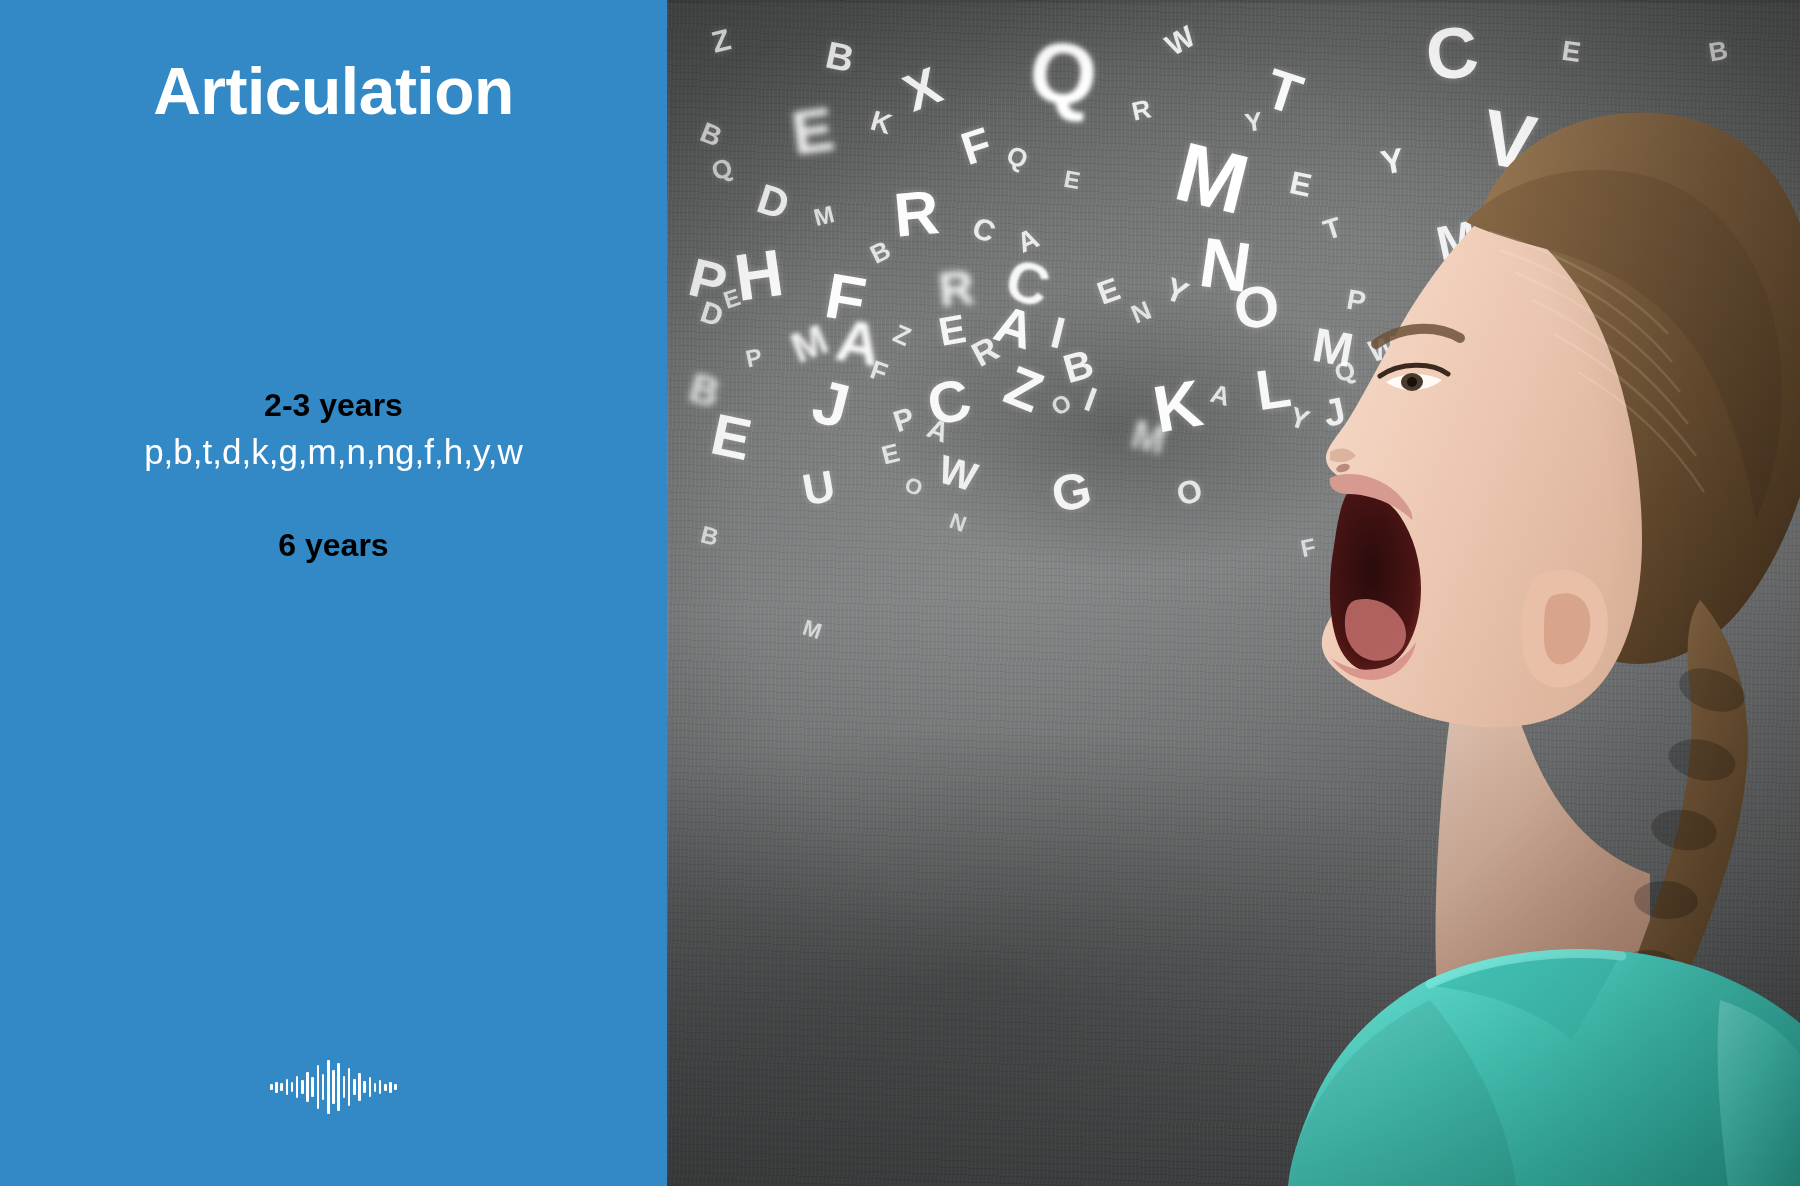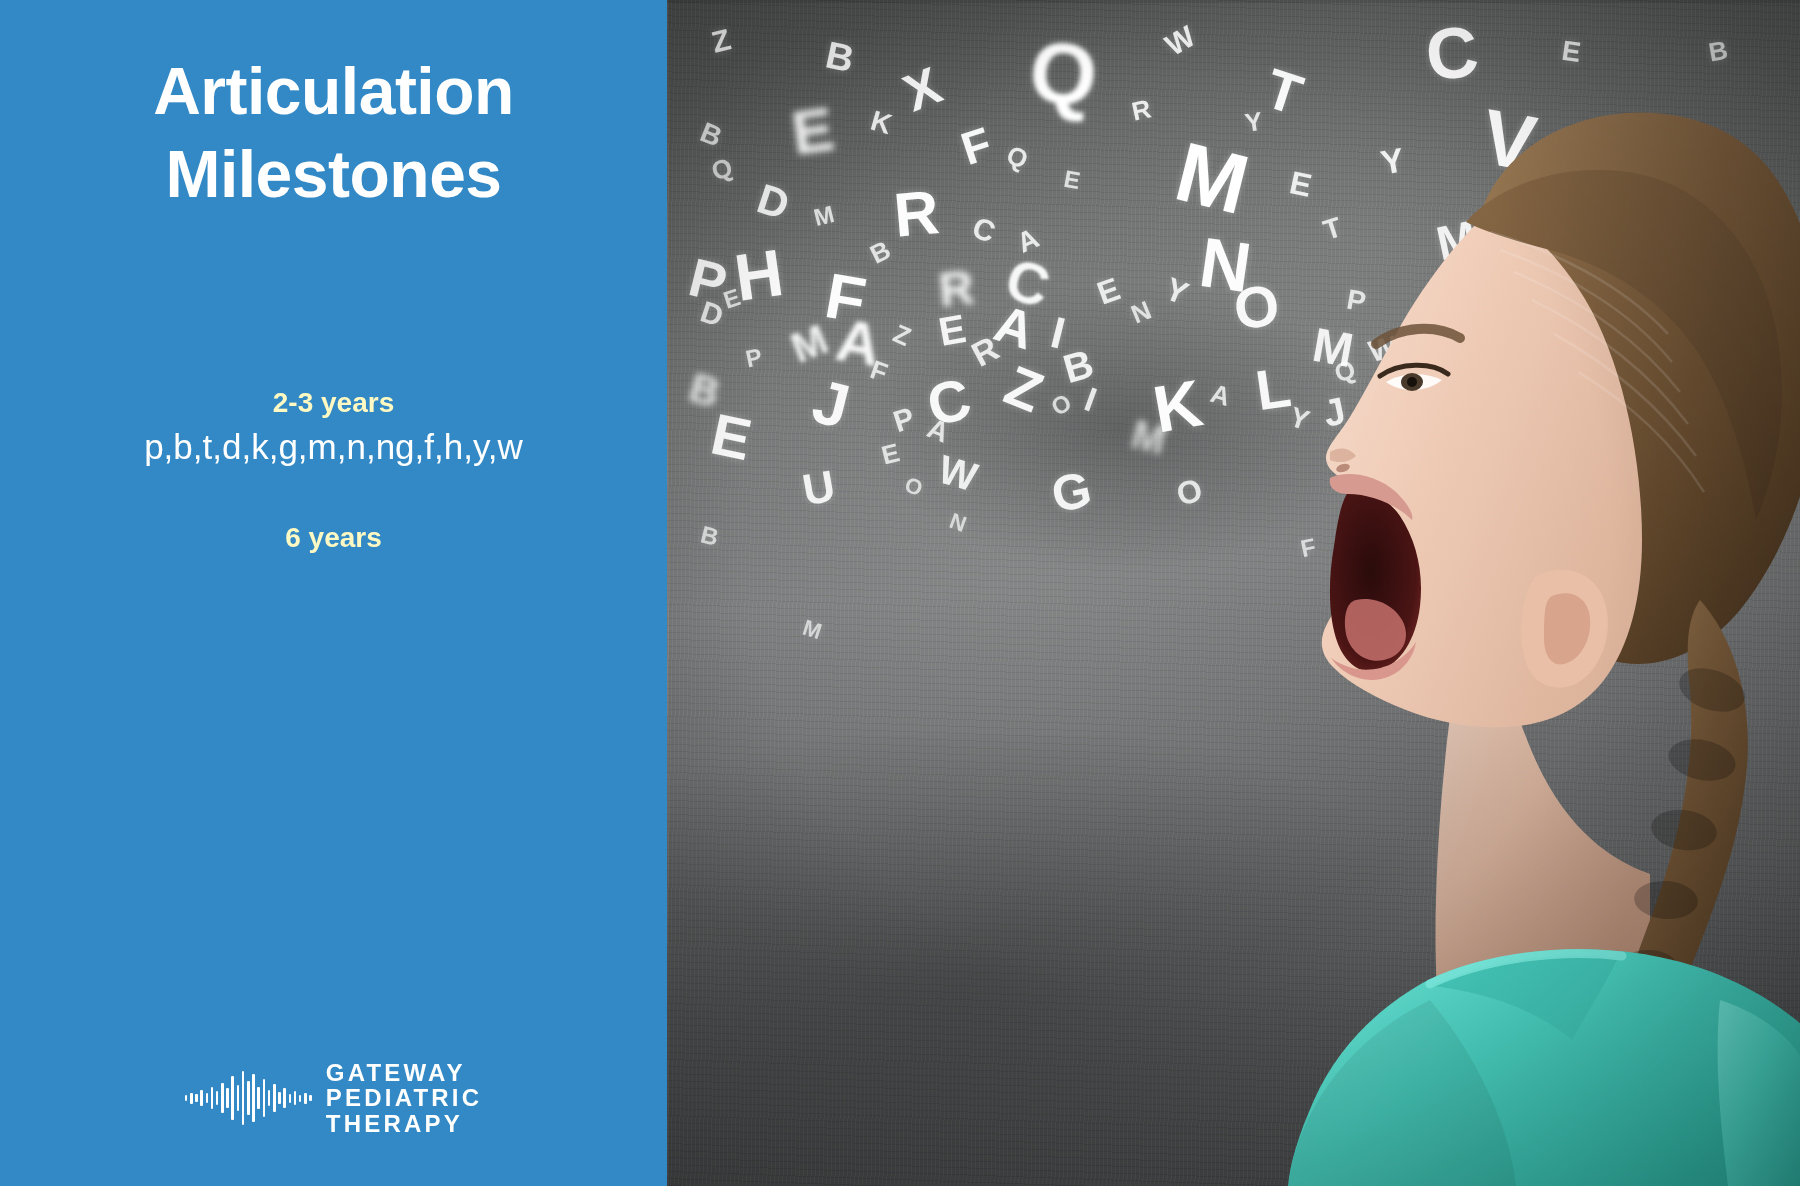--- a/index.html
+++ b/index.html
@@ -47,22 +47,22 @@
     position:absolute;
     left:0; top:385px;
     width:667px;
     text-align:center;
     padding:0 24px;
   }
   .ms-group { margin-bottom:50px; }
   .ms-group:last-child { margin-bottom:0; }
   .ms-age {
     display:block;
-    color:#fef9c3;
-    font-size:28px;
+    color:#000000;
+    font-size:32px;
     font-weight:bold;
     line-height:1.25;
     letter-spacing:0px;
   }
   .ms-sounds {
     display:block;
     color:#ffffff;
     font-size:35px;
     font-weight:normal;
     line-height:1.3;
@@ -164,21 +164,20 @@
 </style>
 </head>
 <body>
 
 <div id="slide">
 
   <div id="left-panel">
 
     <div id="title-block">
       <span class="tline">Articulation</span>
-      <span class="tline">Milestones</span>
     </div>
 
     <div id="milestones">
       <div class="ms-group">
         <span class="ms-age">2-3 years</span>
         <span class="ms-sounds">p,b,t,d,k,g,m,n,ng,f,h,y,w</span>
       </div>
       <div class="ms-group">
       </div>
       <div class="ms-group">
@@ -207,25 +206,20 @@
           <i style="height: 16px;"></i>
           <i style="height: 28px;"></i>
           <i style="height: 12px;"></i>
           <i style="height: 20px;"></i>
           <i style="height: 9px;"></i>
           <i style="height: 14px;"></i>
           <i style="height: 7px;"></i>
           <i style="height: 11px;"></i>
           <i style="height: 6px;"></i>
         </div>
-      <div id="logo-text">
-        <span>GATEWAY</span>
-        <span>PEDIATRIC</span>
-        <span>THERAPY</span>
-      </div>
     </div>
 
   </div>
 
   <div id="photo">
     <div id="wall"></div>
     <div id="smudge1"></div>
     <div id="smudge2"></div>
     <div id="letters">
         <span class="L" style="left: 4%; top: 2%; font-size: 30px; opacity: 0.92; transform: rotate(-14deg);">Z</span>

